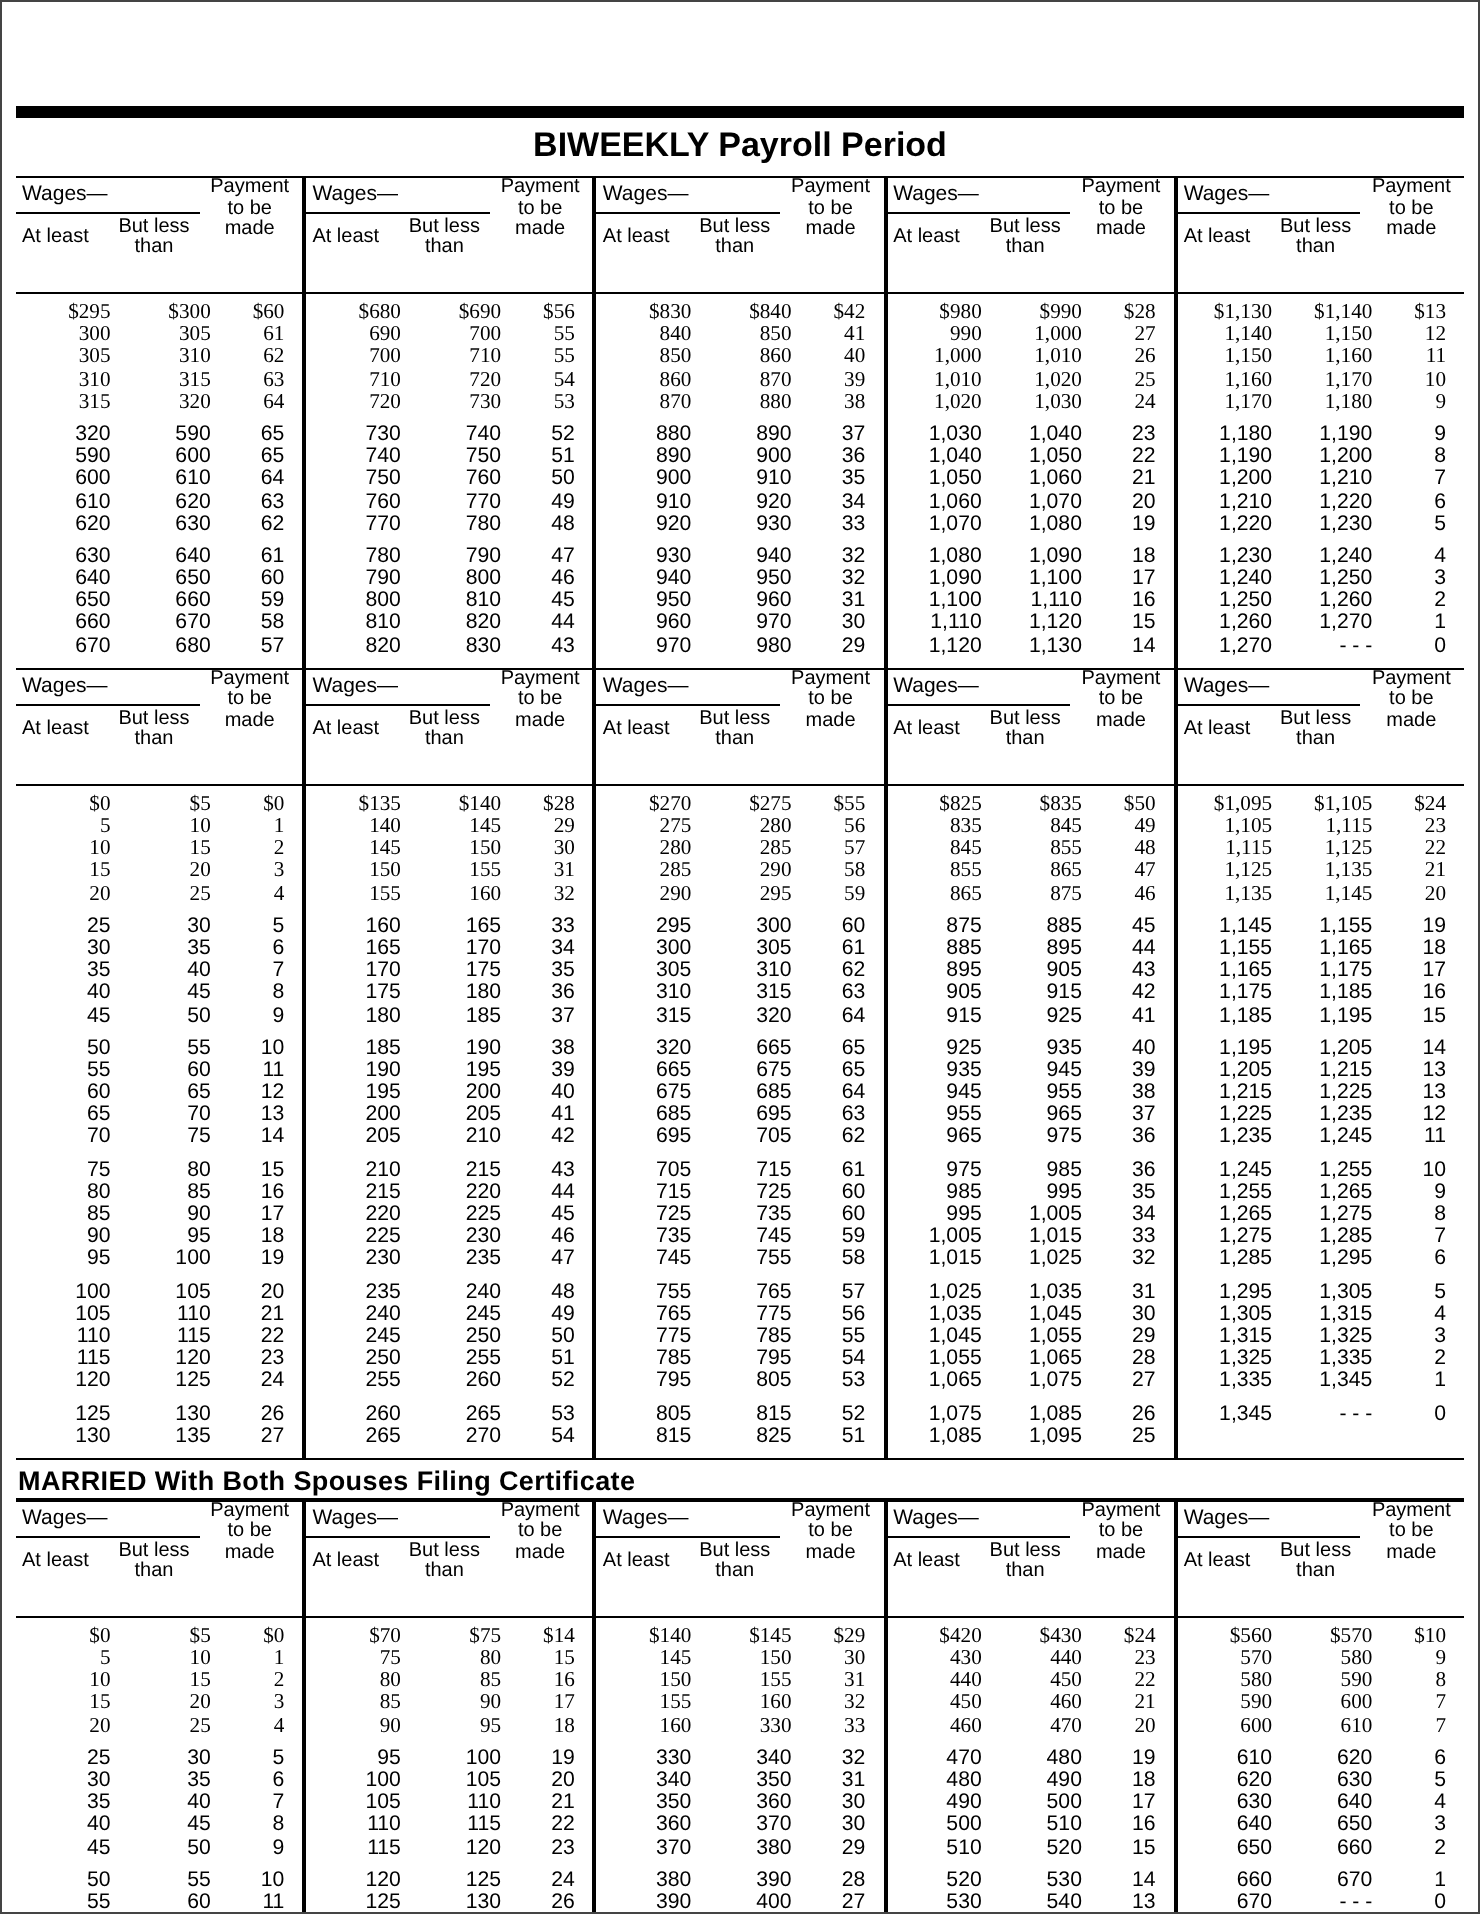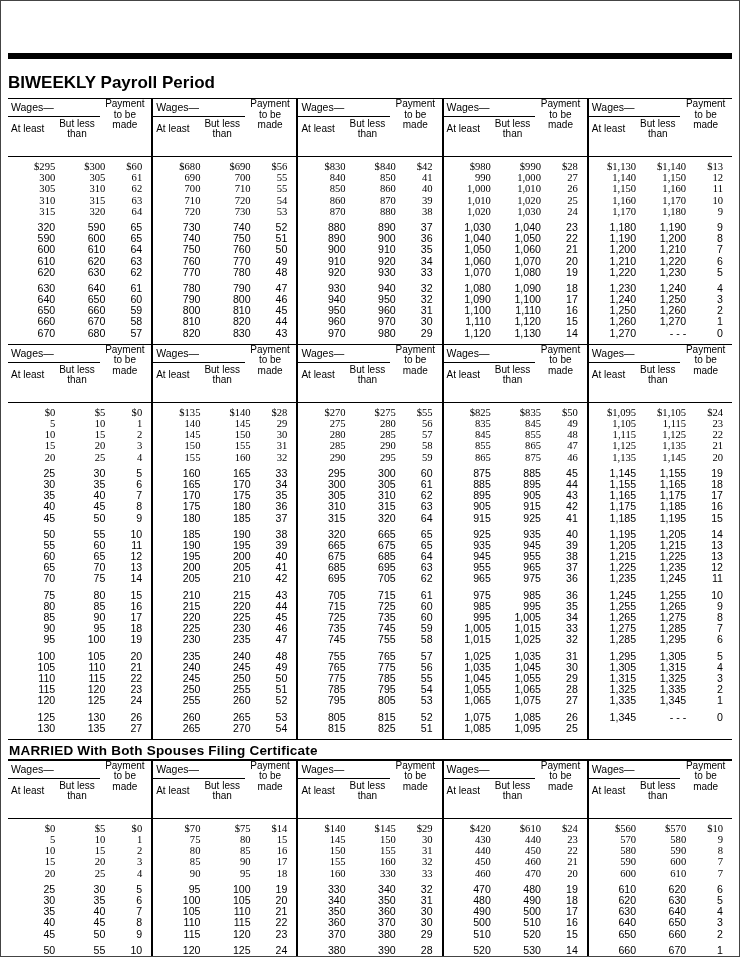--- a/index.html
+++ b/index.html
@@ -6,22 +6,22 @@
   html, body { margin: 0; padding: 0; background: #e8e8e8; }
   body { font-family: "Liberation Sans", sans-serif; color: #000; }
   .sheet {
     width: 740px; height: 957px; background: #fff; position: relative;
     border: 1px solid #444; overflow: hidden;
   }
   .page { padding: 0 7px; }
   .top-space { height: 52px; }
   .top-bar { height: 6px; background: #000; }
   .main-title {
-    text-align: left; font-size: 17px; font-weight: bold;
-    padding: 4px 0 5px; border-bottom: 1px solid #000; margin-top: 10px;
+    text-align: center; font-size: 17px; font-weight: bold;
+    padding: 4px 0 5px; border-bottom: 1px solid #000;
   }
   .sec-title {
     font-size: 13.5px; font-weight: bold; letter-spacing: 0.2px;
     padding: 3px 0 1px 1px; border-bottom: 2.5px solid #000;
   }
   .cols { display: flex; border-bottom: 1.5px solid #000; }
   .col { flex: 1; min-width: 0; }
   .col + .col { border-left: 2.5px solid #000; }
   .colhead { position: relative; height: 58px; border-bottom: 1px solid #000; }
   .wages-label {
@@ -1574,21 +1574,21 @@
                 <span class="payment-label">Payment<br>to be<br>made</span>
                 <div class="sub-row">
                   <span class="sub-at">At least</span>
                   <span class="sub-but">But less<br>than</span>
                 </div>
               </div>
               <div class="colbody">
                 <div class="group">
                   <div class="row">
                     <span class="cell a">$420</span>
-                    <span class="cell b">$610</span>
+                    <span class="cell b">$430</span>
                     <span class="cell p">$24</span>
                   </div>
                   <div class="row">
                     <span class="cell a">430</span>
                     <span class="cell b">440</span>
                     <span class="cell p">23</span>
                   </div>
                   <div class="row">
                     <span class="cell a">440</span>
                     <span class="cell b">450</span>

